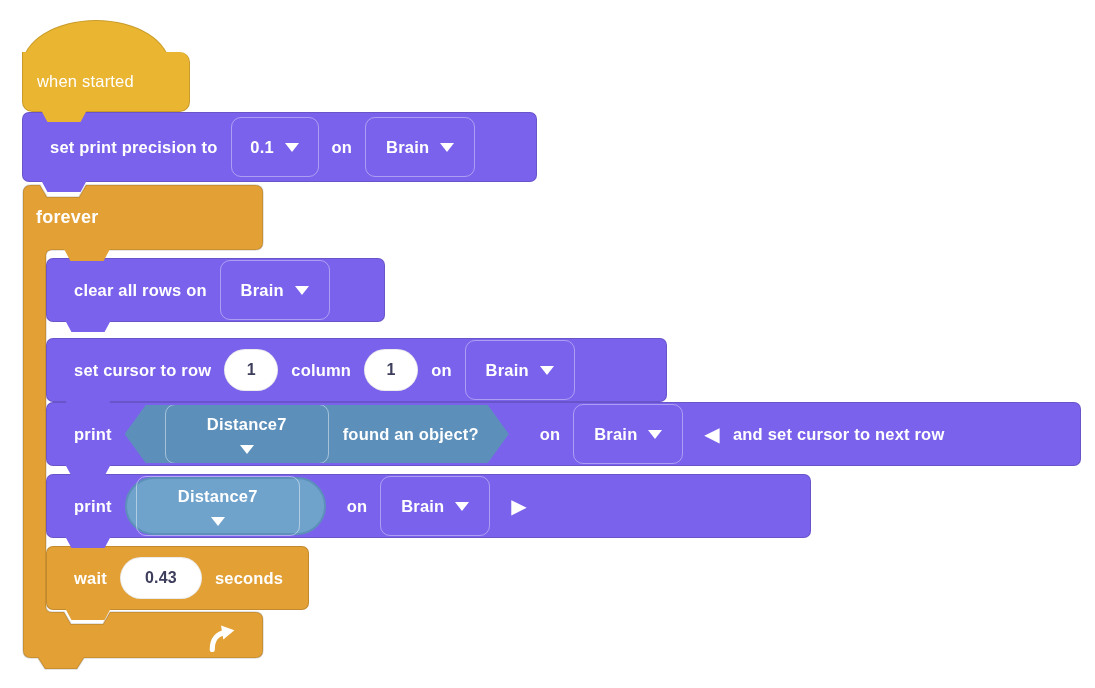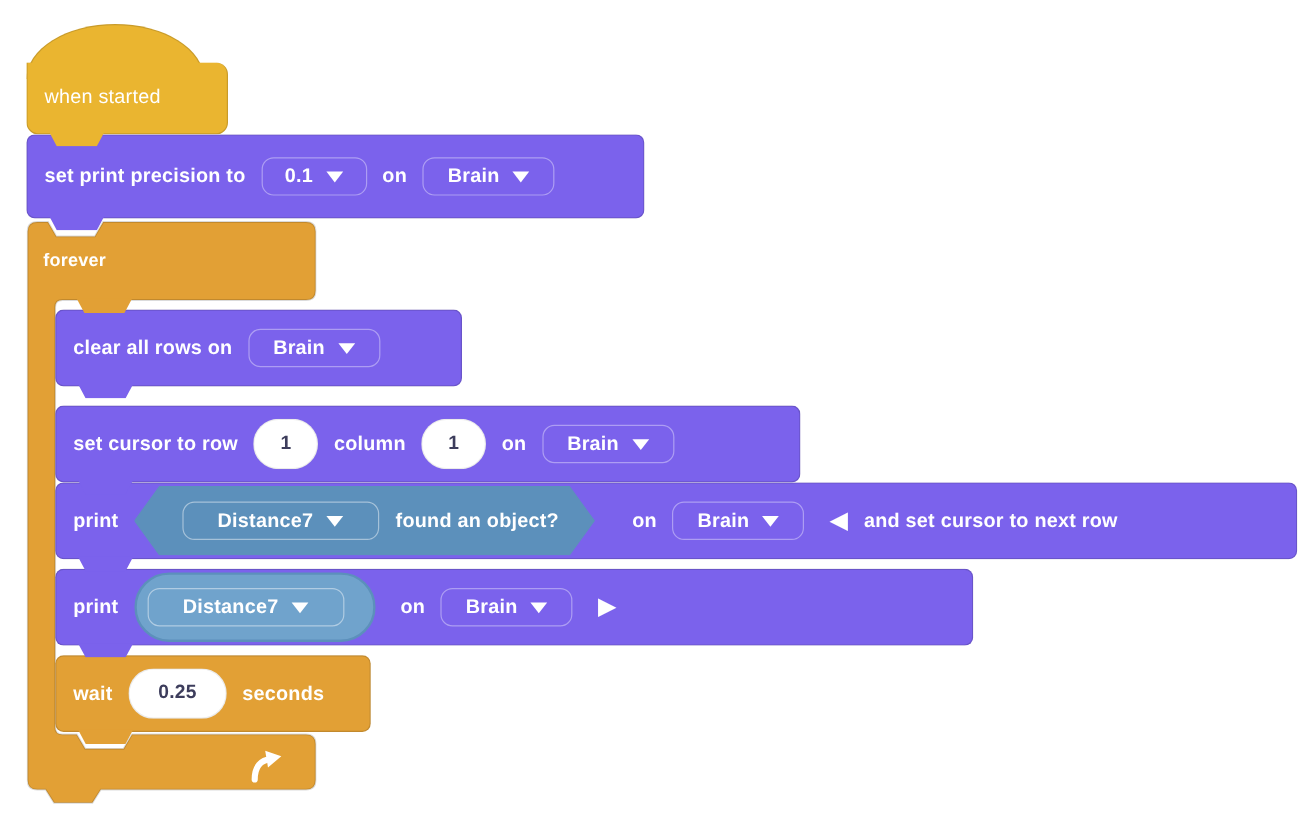--- a/index.html
+++ b/index.html
@@ -25,21 +25,21 @@
     display:flex;
     align-items:center;
     height:64px;
     color:#fff;
     font-size:16.5px;
     font-weight:700;
     letter-spacing:.2px;
     white-space:nowrap;
     border-radius:7px;
     border:1px solid var(--outline);
-    padding:0 16px 0 14px;
+    padding:0 16px 0 27px;
     gap:13px;
   }
   .purple{background:var(--purple);}
   .orange{background:var(--orange);}
   
   .tab{
     position:absolute;
     left:18px;
     bottom:-11px;
     width:46px;
@@ -61,21 +61,21 @@
     background:var(--yellow);
     border:1px solid var(--outline);border-top:none;
     border-radius:0 10px 10px 10px;
     display:flex;align-items:center;
     color:#fff;font-size:16.5px;font-weight:400;letter-spacing:.2px;
     padding-left:14px;
   }
   
   .dd{
     display:flex;align-items:center;justify-content:center;gap:11px;
-    height:32px;border:1.5px solid rgba(255,255,255,.38);
+    height:60px;border:1.5px solid rgba(255,255,255,.38);
     border-radius:10px;padding:0 14px;cursor:pointer;
   }
   .caret{
     width:0;height:0;
     border-left:7px solid transparent;
     border-right:7px solid transparent;
     border-top:9px solid #ffffff;
   }
   
   .num{
@@ -95,21 +95,21 @@
     position:absolute;inset:1.5px;background:var(--blue);
     clip-path:polygon(20px 0,calc(100% - 20px) 0,100% 50%,calc(100% - 20px) 100%,20px 100%,0 50%);
   }
   .hex-outer>*{position:relative;}
   
   .oval{
     height:58px;display:flex;align-items:center;gap:14px;
     background:var(--blue);border:2px solid var(--blue-border);
     border-radius:29px;padding:0 24px 0 9px;
   }
-  .dd-blue{border-color:rgba(255,255,255,.45);min-width:164px;}
+  .dd-blue{border-color:rgba(255,255,255,.45);min-width:164px;flex-direction:column;}
   .expander{font-size:20px;line-height:1;color:#fff;cursor:pointer;}
   .gap-l{margin-left:18px;}
   .gap-m{margin-left:8px;}
   label,span{pointer-events:none;}
 </style>
 </head>
 <body>
 
 <div class="stage">
 
@@ -133,21 +133,21 @@
     <i class="tab"></i>
   </div>
 
   <svg style="position:absolute;left:22px;top:184px;" width="242" height="487" viewBox="0 0 242 487">
     <path d="M 1 9 Q 1 1 9 1 L 18 1 L 25 13 L 57 13 L 64 1 L 233 1 Q 241 1 241 9 L 241 58 Q 241 66 233 66
              L 30 66 Q 24 66 24 72 L 24 422 Q 24 428 30 428
              L 42 428 L 49 440 L 81 440 L 88 428
              L 233 428 Q 241 428 241 436 L 241 466 Q 241 474 233 474
              L 62 474 L 55 485 L 23 485 L 16 474 L 9 474 Q 1 474 1 466 Z" fill="var(--orange)" stroke="var(--outline)" stroke-width="1.5"></path>
   </svg>
-  <div style="position:absolute;left:36px;top:184px;height:66px;display:flex;align-items:center;color:#fff;font-size:15px;font-weight:700;letter-spacing:.2px;">forever</div>
+  <div style="position:absolute;left:36px;top:184px;height:66px;display:flex;align-items:center;color:#fff;font-size:18px;font-weight:700;letter-spacing:.2px;">forever</div>
 
   <i class="tab standalone" style="left:64px;top:249px;width:46px;height:12px;background:var(--orange);"></i>
 
   <svg style="position:absolute;left:207px;top:625px;z-index:11;" width="28" height="28" viewBox="0 0 24 24">
     <path d="M4.5 21 C4.5 12 9 7 16 6.5" fill="none" stroke="#ffffff" stroke-width="4.4" stroke-linecap="round"></path>
     <polygon points="12,0.5 23.5,4.5 14,12.5" fill="#ffffff"></polygon>
   </svg>
 
   <div class="block purple" style="left:46px;top:258px;width:339px;">
     <span>clear all rows on</span>
@@ -203,18 +203,18 @@
     <div class="dd" style="min-width:110px;">
       <span>Brain</span>
       <i class="caret"></i>
     </div>
     <span class="expander gap-m">▶</span>
     <i class="tab"></i>
   </div>
 
   <div class="block orange" style="left:46px;top:546px;width:263px;">
     <span>wait</span>
-    <div class="num" style="min-width:82px;">0.25</div>
+    <div class="num" style="min-width:82px;">0.43</div>
     <span>seconds</span>
     <i class="tab"></i>
   </div>
 
 </div>
 
 </body></html>

